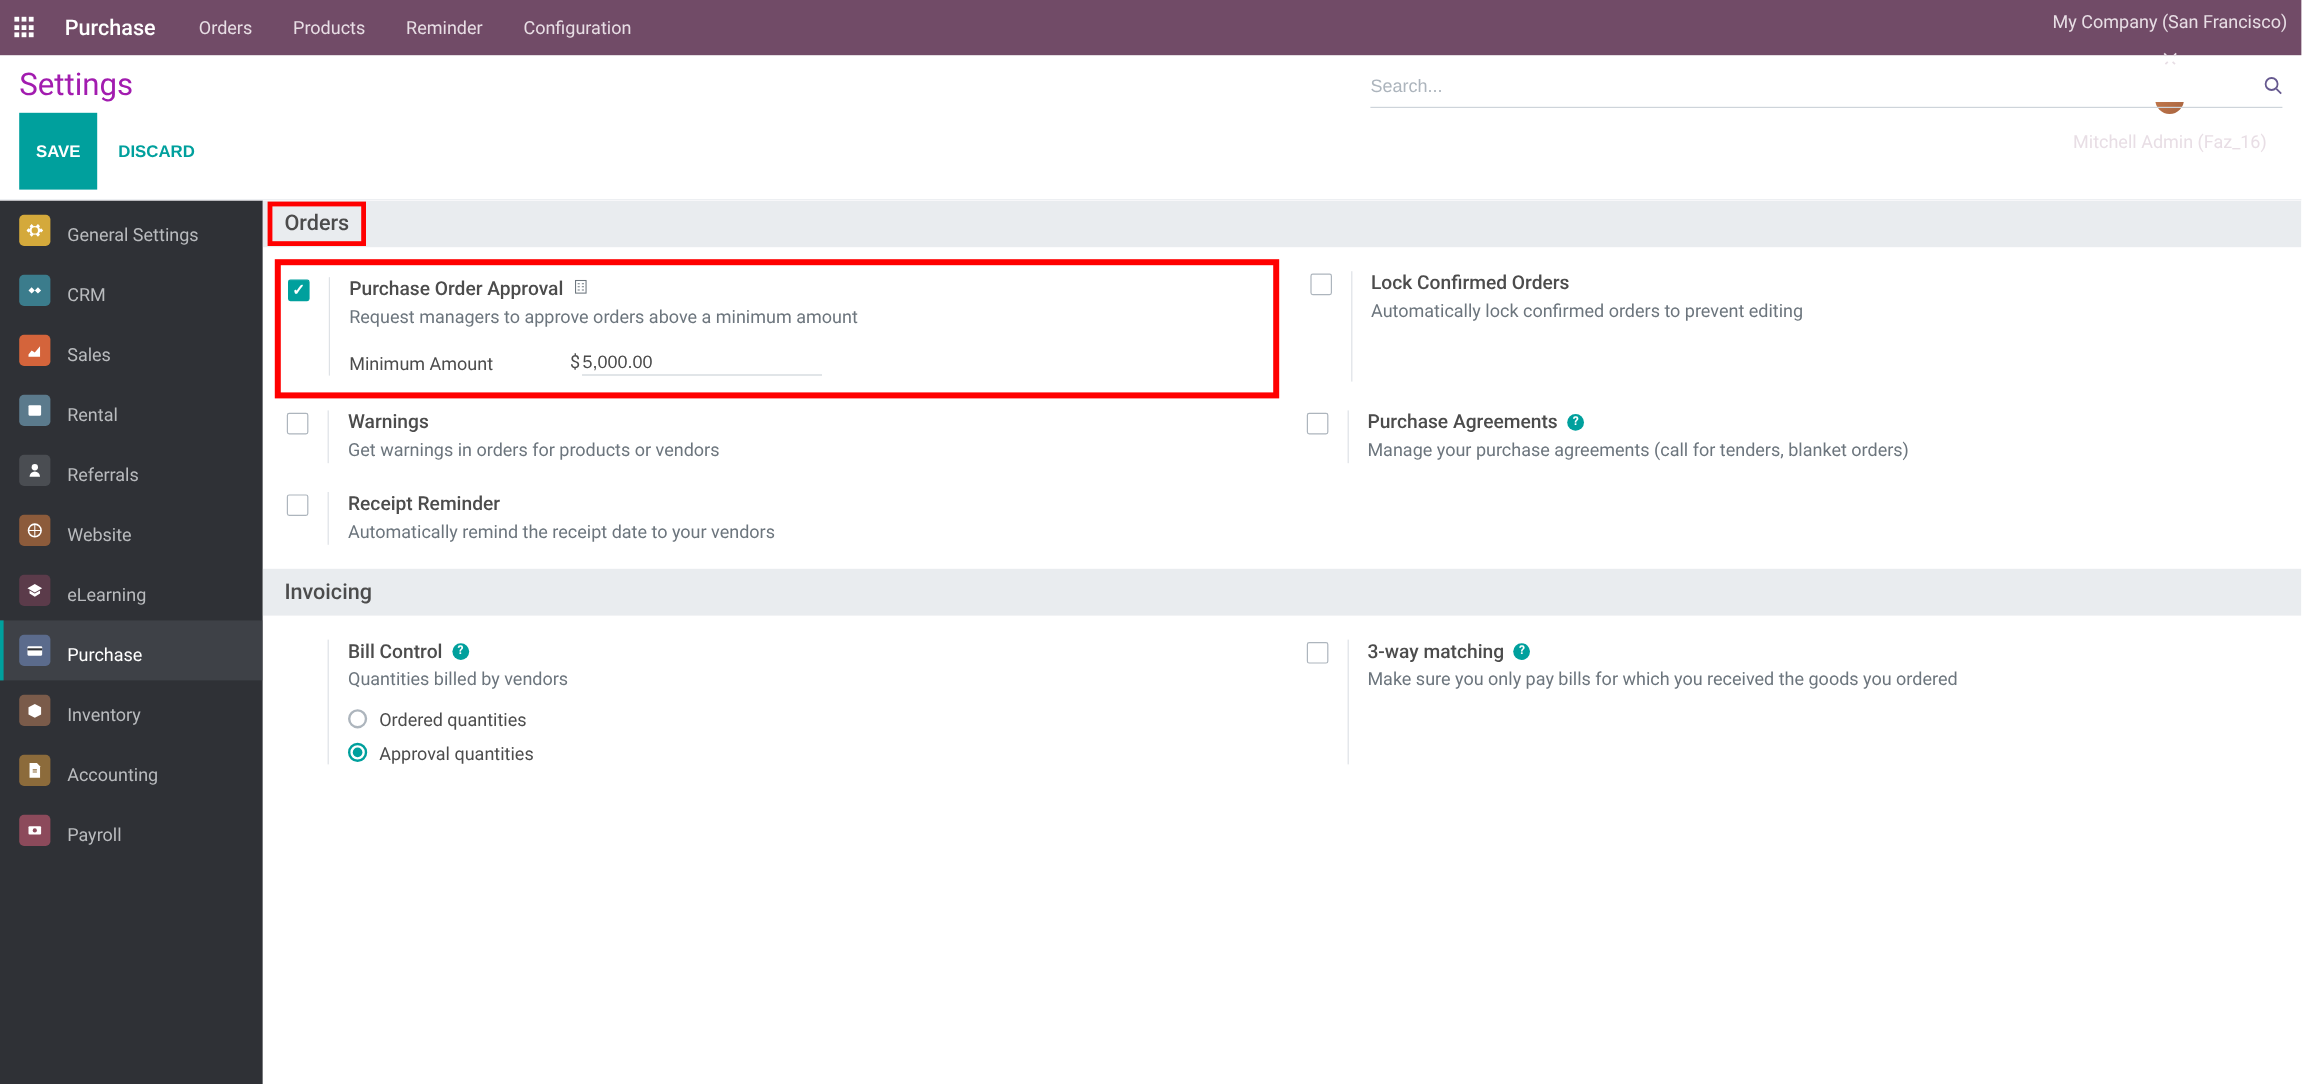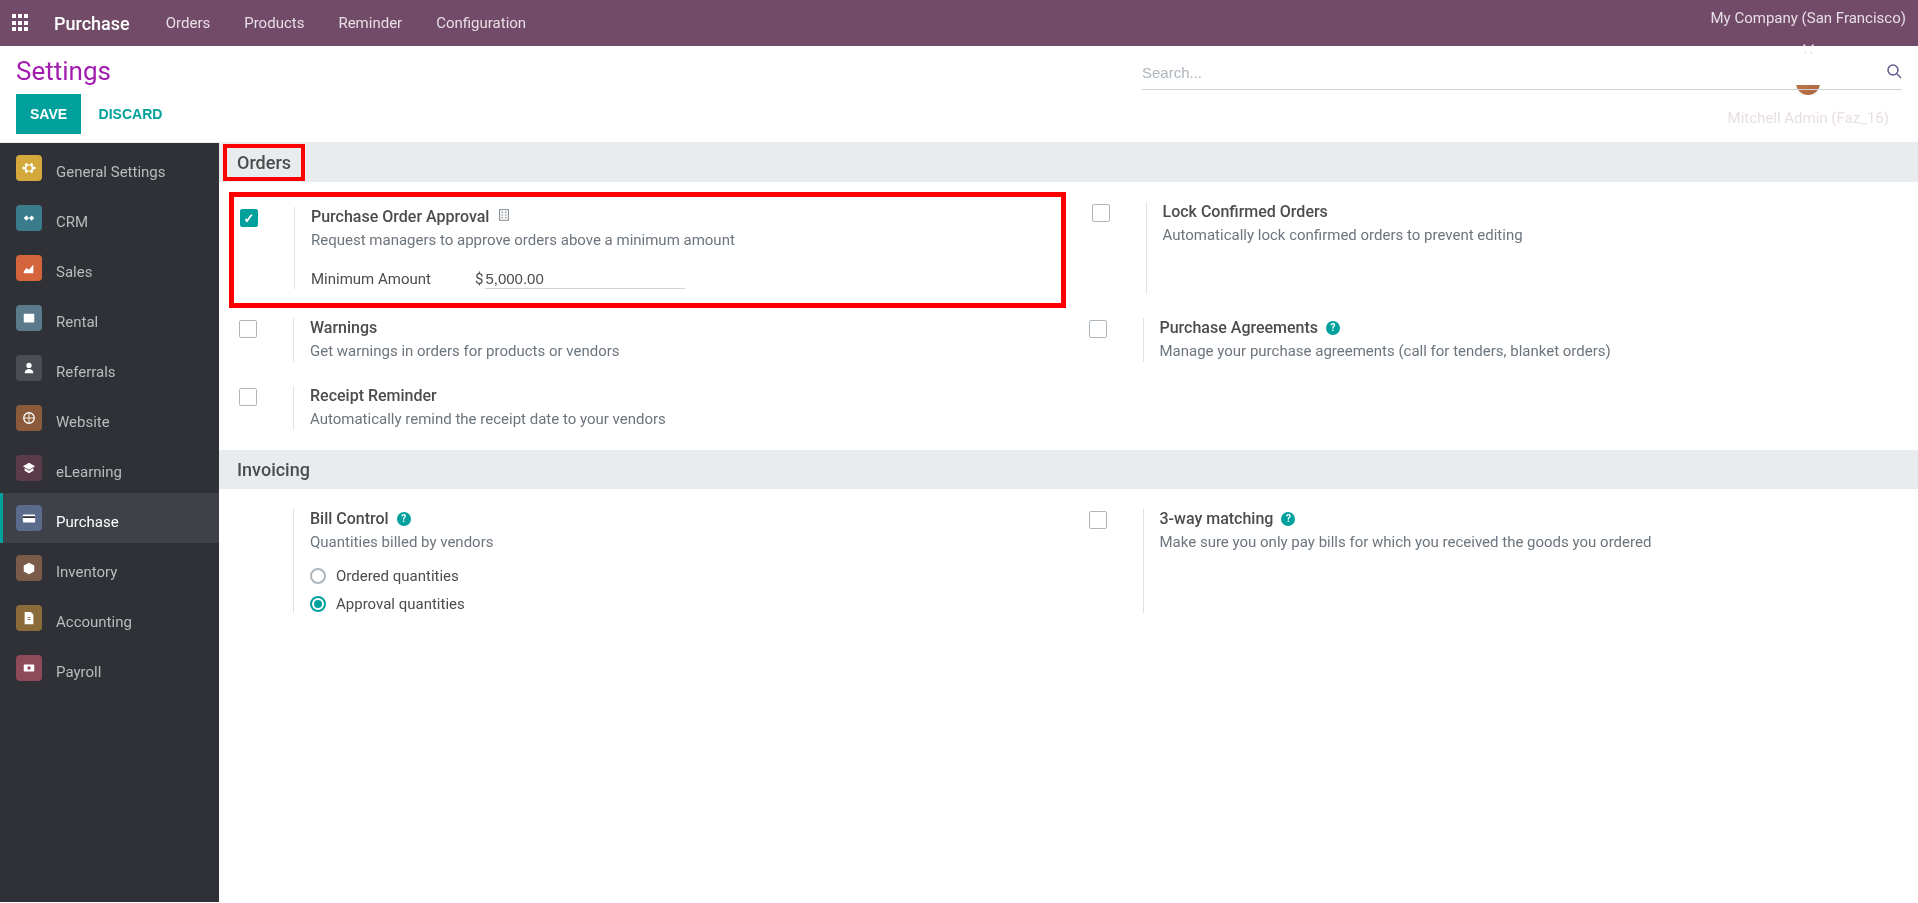--- a/index.html
+++ b/index.html
@@ -16,21 +16,21 @@
   .nav-icon { cursor: pointer; display: flex; align-items: center; gap: 4px; color: #e8dee5; }
   .badge { background: #00a09d; color: #fff; font-size: 12px; padding: 0 5px; border-radius: 3px; font-weight: 500; }
   .avatar { width: 24px; height: 24px; border-radius: 50%; background: linear-gradient(135deg, #c97d4e, #a86440); display: inline-block; }
   .nav-text { color: #e8dee5; cursor: pointer; }
   
   
   .control-panel { display: flex; padding: 10px 16px 8px; border-bottom: 1px solid #e9ecef; }
   .cp-left { flex: 1; }
   .cp-right { flex: 1; display: flex; justify-content: flex-end; }
   .breadcrumb-title { font-size: 26px; color: #a21caf; margin-bottom: 8px; }
-  .btn-save { background: #00a09d; color: #fff; border: none; padding: 12px 14px; font-size: 14px; font-weight: 600; cursor: pointer; text-transform: uppercase; }
+  .btn-save { background: #00a09d; color: #fff; border: none; padding: 24px 14px; font-size: 14px; font-weight: 600; cursor: pointer; text-transform: uppercase; }
   .btn-discard { background: transparent; color: #00a09d; border: none; padding: 6px 14px; font-size: 14px; font-weight: 600; cursor: pointer; text-transform: uppercase; }
   .search-wrap { width: 100%; max-width: 760px; display: flex; align-items: center; border-bottom: 1px solid #ced4da; height: 34px; }
   .search-input { flex: 1; border: none; outline: none; font-size: 15px; padding: 4px 0; color: #495057; }
   .search-input::placeholder { color: #adb5bd; }
   .search-icon-svg { color: #66598f; cursor: pointer; }
   
   
   .main { display: flex; height: calc(100vh - 144px); overflow: hidden; }
   
   
@@ -64,32 +64,32 @@
   .section-heading { background: #e9ecef; padding: 9px 18px; font-size: 18px; color: #4c4c4c; font-weight: 500; margin-bottom: 16px; position: relative; }
   .heading-highlighted { display: inline-block; border: 4px solid #ff0000; padding: 4px 10px; margin: -8px -14px; }
   
   .settings-row { display: flex; padding: 4px 20px 20px; gap: 40px; }
   .setting-col { flex: 1; display: flex; gap: 16px; }
   .setting-col.highlighted { border: 5px solid #ff0000; padding: 10px 14px 14px 6px; margin: -10px -14px -14px -10px; }
   .checkbox-wrap { flex-shrink: 0; padding-top: 2px; }
   .checkbox { width: 18px; height: 18px; border: 1px solid #adb5bd; border-radius: 2px; cursor: pointer; display: flex; align-items: center; justify-content: center; background: #fff; }
   .checkbox.checked { background: #00a09d; border-color: #00a09d; }
   .checkbox.checked::after { content: "✓"; color: #fff; font-size: 13px; font-weight: bold; }
-  .setting-body { flex: 1; border-left: 1px solid #dee2e6; padding-left: 16px; margin-left: 20px; }
+  .setting-body { flex: 1; border-left: 1px solid #dee2e6; padding-left: 16px; }
   .setting-title { font-size: 16px; color: #4c4c4c; font-weight: 500; margin-bottom: 4px; display: flex; align-items: center; gap: 8px; }
   .setting-desc { font-size: 15px; color: #6c757d; line-height: 1.4; }
-  .setting-sub { margin-top: 18px; display: flex; align-items: center; gap: 44px; }
+  .setting-sub { margin-top: 18px; display: flex; align-items: center; gap: 64px; }
   .sub-label { font-size: 15px; color: #4c4c4c; }
   .sub-value { font-size: 15px; color: #4c4c4c; display: flex; align-items: baseline; gap: 2px; }
   .sub-input { border: none; border-bottom: 1px solid #ced4da; width: 200px; font-size: 15px; color: #4c4c4c; padding: 1px 0; outline: none; text-align: right; }
   .help-icon { width: 14px; height: 14px; background: #00a09d; border-radius: 50%; color: #fff; font-size: 10px; display: inline-flex; align-items: center; justify-content: center; font-weight: bold; cursor: pointer; }
   .company-icon svg { stroke: #6c757d; fill: none; }
   
   .radio-group { margin-top: 14px; display: flex; flex-direction: column; gap: 10px; }
-  .radio-item { display: flex; align-items: center; gap: 10px; cursor: pointer; }
+  .radio-item { display: flex; gap: 10px; cursor: pointer; }
   .radio { width: 16px; height: 16px; border: 2px solid #adb5bd; border-radius: 50%; display: flex; align-items: center; justify-content: center; }
   .radio.selected { border-color: #00a09d; }
   .radio.selected::after { content: ""; width: 8px; height: 8px; background: #00a09d; border-radius: 50%; }
   .radio-label { font-size: 15px; color: #4c4c4c; }
 </style>
 </head>
 <body>
 
 <div class="navbar">
   <div class="navbar-left">

